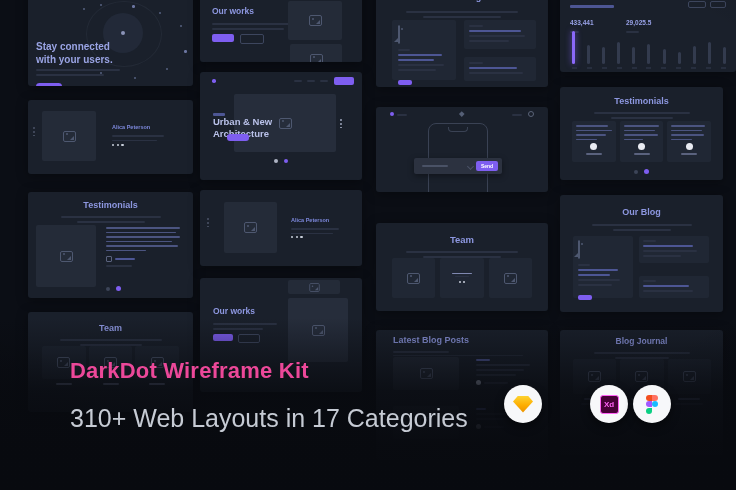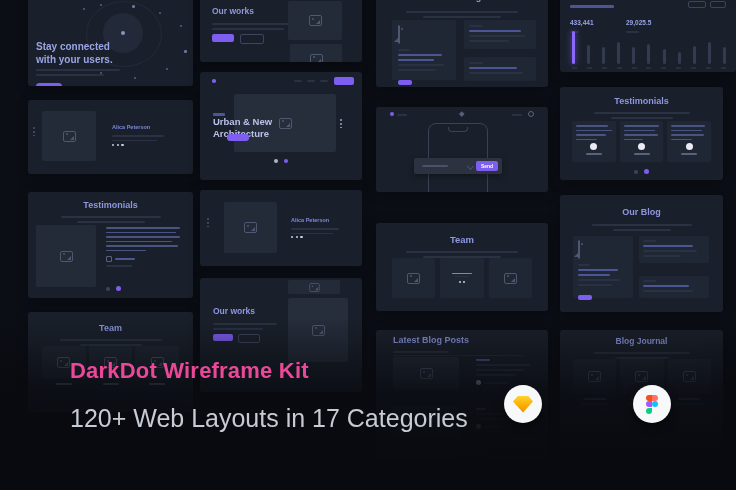--- a/index.html
+++ b/index.html
@@ -464,24 +464,27 @@
         <span class="ln c" style="width:22px;background:#464f6d;margin-top:4px;"></span>
         <span class="ln c dim" style="width:28px;"></span>
       </div>
     </div>
   </div>
 
   <div class="vignette"></div>
   <div class="overlay-grad"></div>
 
   <h1 class="title-main">DarkDot Wireframe Kit</h1>
-  <h2 class="title-sub">120+ Web Layouts in 17 Categories</h2>
+  <h2 class="title-sub">310+ Web Layouts in 17 Categories</h2>
 
   <div class="badge" style="left:504px;top:385px;">
     <span style="width:20px;height:17px;background:linear-gradient(180deg,#fdd231 0%,#fdad00 55%,#ea9100 100%);clip-path:polygon(0% 36%,26% 0%,74% 0%,100% 36%,50% 100%);"></span>
+  </div>
+  <div class="badge" style="left:590px;top:385px;">
+    <span class="sq" style="background:#470137;border:1px solid #ff61f6;color:#ff61f6;">Xd</span>
   </div>
   <div class="badge" style="left:633px;top:385px;">
     <span style="position:relative;width:13px;height:19px;display:block;">
       <i style="position:absolute;left:0;top:0;width:6px;height:6px;background:#f24e1e;border-radius:3px 0 0 3px;"></i>
       <i style="position:absolute;left:6.5px;top:0;width:6px;height:6px;background:#ff7262;border-radius:0 3px 3px 0;"></i>
       <i style="position:absolute;left:0;top:6.5px;width:6px;height:6px;background:#a259ff;border-radius:3px 0 0 3px;"></i>
       <i style="position:absolute;left:6.5px;top:6.5px;width:6px;height:6px;background:#1abcfe;border-radius:50%;"></i>
       <i style="position:absolute;left:0;top:13px;width:6px;height:6px;background:#0acf83;border-radius:3px 0 3px 3px;"></i>
     </span>
   </div>

